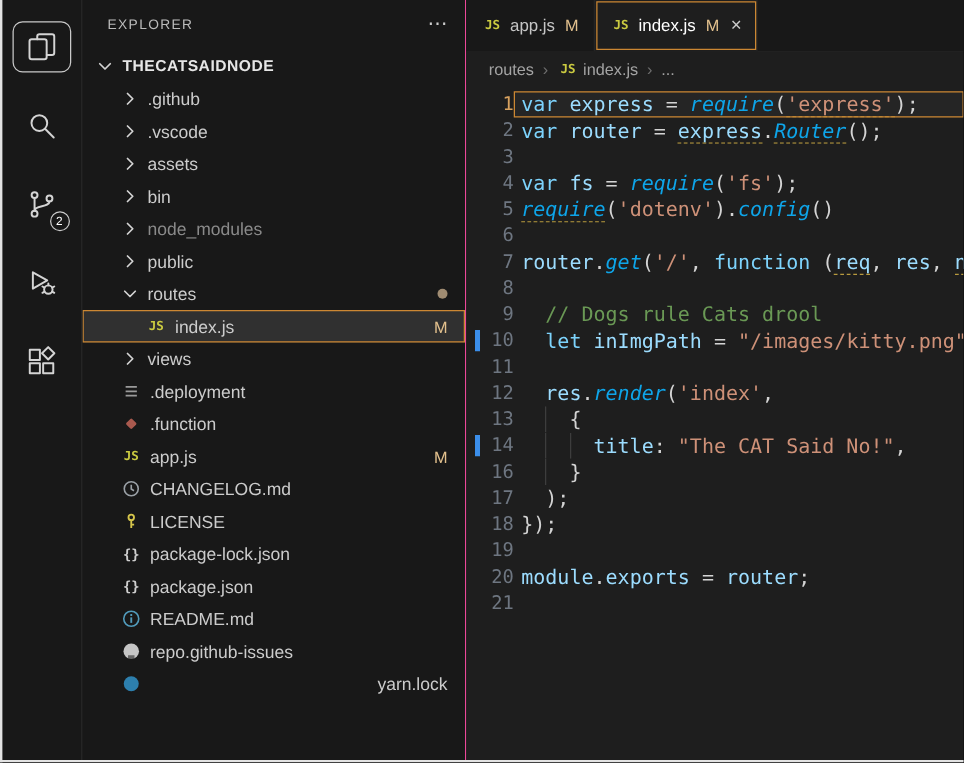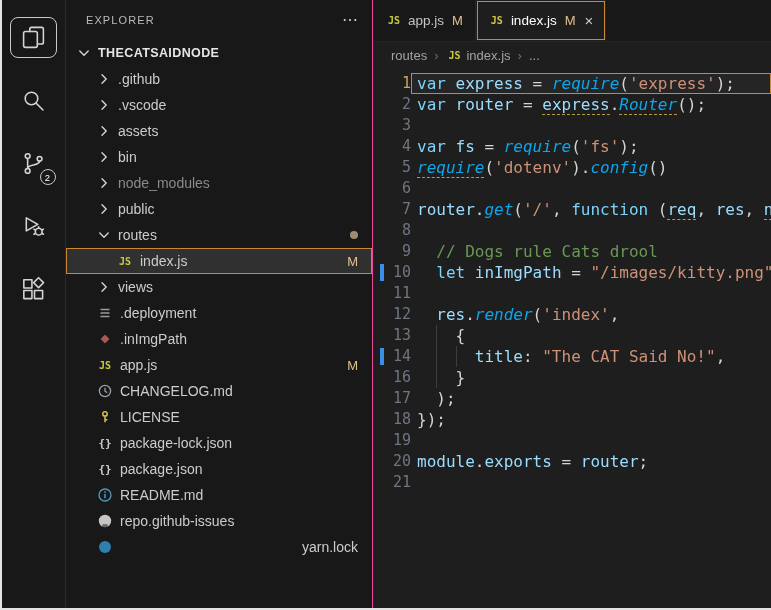--- a/index.html
+++ b/index.html
@@ -200,21 +200,21 @@
             </svg>
           </span>
           <span class="tree-label">.deployment</span>
         </div>
         <div class="tree-row" style="padding-left: 30px;">
           <span class="fi">
             <svg viewBox="0 0 16 16">
               <rect x="4.8" y="4.8" width="6.4" height="6.4" rx="1" transform="rotate(45 8 8)" fill="#a9594e"></rect>
             </svg>
           </span>
-          <span class="tree-label">.inImgPath</span>
+          <span class="tree-label">.function</span>
         </div>
         <div class="tree-row" style="padding-left: 30px;">
           <span class="fi jsbadge">JS</span>
           <span class="tree-label">app.js</span>
           <span class="git-badge">M</span>
         </div>
         <div class="tree-row" style="padding-left: 30px;">
           <span class="fi">
             <svg viewBox="0 0 16 16">
               <circle cx="8" cy="8" r="5.6" fill="none" stroke="#9aa0a6" stroke-width="1.3"></circle>

